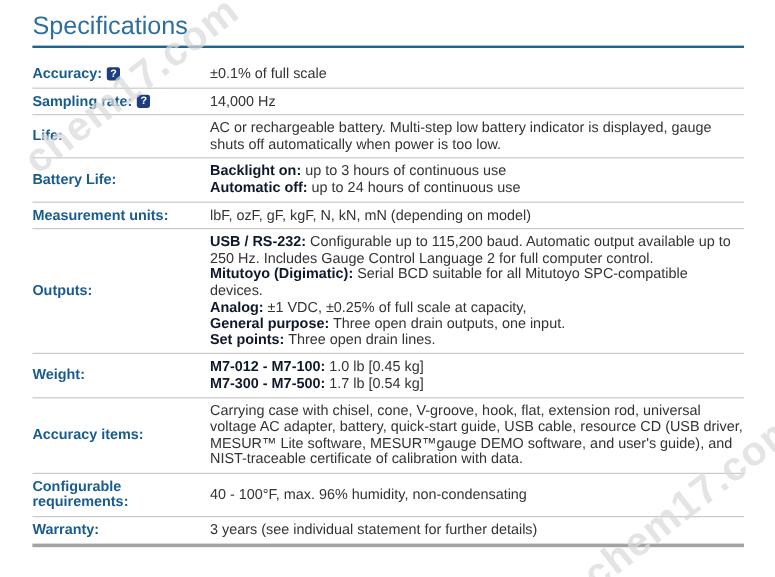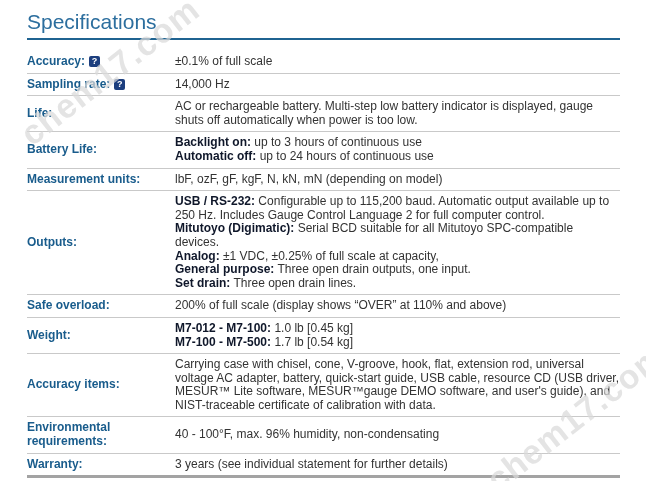--- a/index.html
+++ b/index.html
@@ -82,44 +82,38 @@
             <div class="line"><span>lbF, ozF, gF, kgF, N, kN, mN (depending on model)</span></div>
           </td>
         </tr>
         <tr>
           <th><span>Outputs:</span></th>
           <td>
             <div class="line"><b>USB / RS-232:</b><span> Configurable up to 115,200 baud. Automatic output available up to 250 Hz. Includes Gauge Control Language 2 for full computer control.</span></div>
             <div class="line"><b>Mitutoyo (Digimatic):</b><span> Serial BCD suitable for all Mitutoyo SPC-compatible devices.</span></div>
             <div class="line"><b>Analog:</b><span> ±1 VDC, ±0.25% of full scale at capacity,</span></div>
             <div class="line"><b>General purpose:</b><span> Three open drain outputs, one input.</span></div>
-            <div class="line"><b>Set drain:</b><span> Three open drain lines.</span></div>
-          </td>
-        </tr>
-        <tr>
-          <th><span>Safe overload:</span></th>
-          <td>
-            <div class="line"><span>200% of full scale (display shows “OVER” at 110% and above)</span></div>
+            <div class="line"><b>Set points:</b><span> Three open drain lines.</span></div>
           </td>
         </tr>
         <tr>
           <th><span>Weight:</span></th>
           <td>
             <div class="line"><b>M7-012 - M7-100:</b><span> 1.0 lb [0.45 kg]</span></div>
-            <div class="line"><b>M7-100 - M7-500:</b><span> 1.7 lb [0.54 kg]</span></div>
+            <div class="line"><b>M7-300 - M7-500:</b><span> 1.7 lb [0.54 kg]</span></div>
           </td>
         </tr>
         <tr>
           <th><span>Accuracy items:</span></th>
           <td>
             <div class="line"><span>Carrying case with chisel, cone, V-groove, hook, flat, extension rod, universal voltage AC adapter, battery, quick-start guide, USB cable, resource CD (USB driver, MESUR™ Lite software, MESUR™gauge DEMO software, and user's guide), and NIST-traceable certificate of calibration with data.</span></div>
           </td>
         </tr>
         <tr>
-          <th><span>Environmental requirements:</span></th>
+          <th><span>Configurable requirements:</span></th>
           <td>
             <div class="line"><span>40 - 100°F, max. 96% humidity, non-condensating</span></div>
           </td>
         </tr>
         <tr>
           <th><span>Warranty:</span></th>
           <td>
             <div class="line"><span>3 years (see individual statement for further details)</span></div>
           </td>
         </tr>

